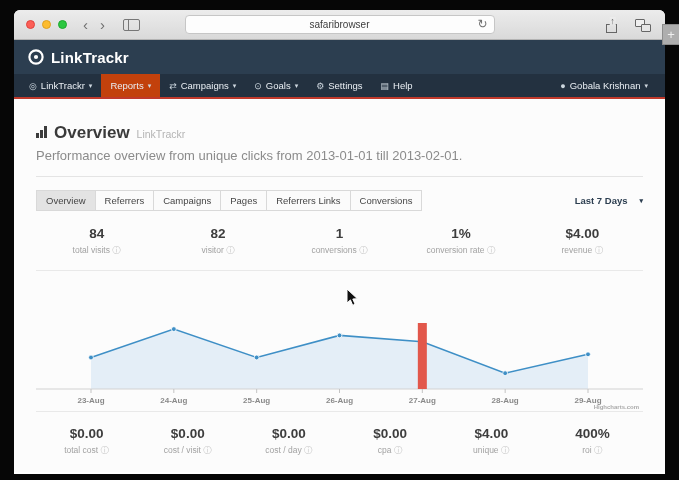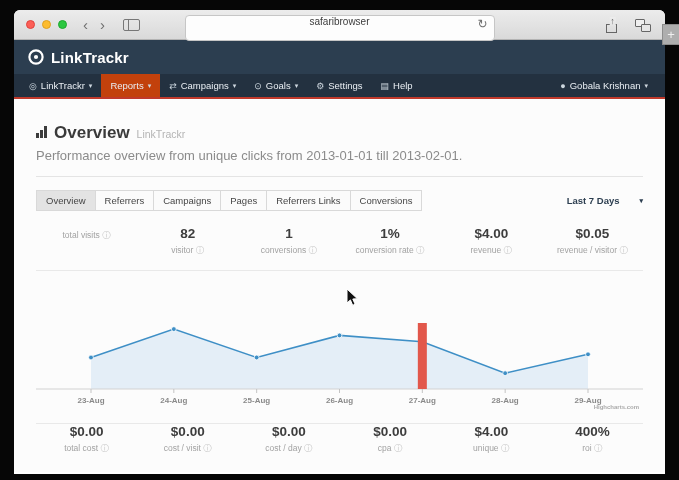--- a/index.html
+++ b/index.html
@@ -18,22 +18,22 @@
   .dot { width:9px; height:9px; border-radius:50%; }
   .dot.red { background:#fc5f57; border:1px solid #e0443e; }
   .dot.yellow { background:#fdbc2f; border:1px solid #dea123; }
   .dot.green { background:#2bc740; border:1px solid #1fa82f; }
   .nav-arrow { color:#6f6f6f; font-size:15px; line-height:1; margin-left:16px; cursor:pointer; }
   .nav-arrow.fwd { margin-left:12px; }
   .sidebar-toggle { width:17px; height:12px; border:1px solid #777; border-radius:2px;
                     margin-left:18px; position:relative; cursor:pointer; }
   .sidebar-toggle i { position:absolute; left:4px; top:0; bottom:0; width:1px; background:#777; }
   .address-bar { position:absolute; left:50%; top:5px; transform:translateX(-50%);
-                 width:310px; height:26px; background:#fdfdfd; border:1px solid #c6c6c6;
-                 border-radius:4px; display:flex; justify-content:center;
+                 width:310px; height:19px; background:#fdfdfd; border:1px solid #c6c6c6;
+                 border-radius:4px; display:flex; align-items:center; justify-content:center;
                  font-size:10px; color:#3c3c3c; }
   .refresh { position:absolute; right:6px; top:1px; font-size:12px; color:#6f6f6f; cursor:pointer; }
   .chrome-right { position:absolute; right:14px; top:0; height:30px; display:flex; align-items:center; gap:16px; }
   .share { position:relative; width:13px; height:17px; cursor:pointer; }
   .share .box { position:absolute; left:0; bottom:1px; width:11px; height:9px; border:1px solid #666; }
   .share .arrow { position:absolute; top:0; left:50%; transform:translateX(-50%);
                   font-size:9px; color:#666; line-height:1; background:linear-gradient(#ececec,#e4e4e4); padding:0 1px; }
   .tabs-btn { position:relative; width:16px; height:13px; cursor:pointer; }
   .tabs-btn .t1 { position:absolute; right:0; bottom:0; width:10px; height:8px; border:1px solid #666; border-radius:1px; background:#e6e6e6; }
   .tabs-btn .t2 { position:absolute; left:0; top:0; width:10px; height:8px; border:1px solid #666; border-radius:1px; background:#efefef; }
@@ -67,33 +67,33 @@
   .page-title-suffix { font-size:10.5px; color:#b4b4b4; }
   .page-subtitle { font-size:13px; color:#8b8b8b; margin-top:5px; }
   .divider { border-top:1px solid #e4e4e4; margin-top:13px; }
 
   .tabs-row { margin-top:13px; display:flex; align-items:center; }
   .tab { font-size:9.5px; color:#464646; padding:4px 9px; background:#fbfbfb;
          border:1px solid #d9d9d9; margin-left:-1px; cursor:pointer; }
   .tab:first-child { margin-left:0; }
   .tab.active { background:#e3e3e3; }
   .range-select { margin-left:auto; font-size:9.5px; color:#2c3e50; font-weight:bold;
-                  display:flex; align-items:center; gap:20px; cursor:pointer; }
+                  display:flex; align-items:center; gap:12px; cursor:pointer; }
   .range-select .caret { color:#2c3e50; }
 
   .stats-row { margin-top:15px; display:flex; }
   .stat { flex:1; text-align:center; }
   .stat-value { font-size:13.5px; font-weight:bold; color:#3d3d3d; }
   .stat-label { font-size:8.5px; color:#a2a2a2; margin-top:4px; }
   .info-ic { color:#c6c6c6; font-size:8.5px; }
 
   .chart-section { margin-top:13px; border-top:1px solid #e9e9e9;font-weight:bold; }
   #chart-svg { display:block; }
 
-  .stats-row.bottom { border-top:1px solid #e9e9e9; padding-top:0; margin-top:12px; }
+  .stats-row.bottom { border-top:1px solid #e9e9e9; padding-top:14px; margin-top:0; }
 
   .mouse-cursor { position:absolute; left:346px; top:288px; z-index:50; pointer-events:none; }
 </style>
 </head>
 <body>
 
 <div class="window">
 
   <div class="chrome">
     <div class="traffic">
@@ -187,41 +187,38 @@
       <span class="tab">Referrers Links</span>
       <span class="tab">Conversions</span>
       <span class="range-select">
         <span>Last 7 Days</span>
         <span class="caret">▾</span>
       </span>
     </div>
 
     <div class="stats-row">
       <div class="stat">
+        <div class="stat-value">84</div>
         <div class="stat-label"><span>total visits</span> <span class="info-ic">ⓘ</span></div>
       </div>
       <div class="stat">
         <div class="stat-value">82</div>
         <div class="stat-label"><span>visitor</span> <span class="info-ic">ⓘ</span></div>
       </div>
       <div class="stat">
         <div class="stat-value">1</div>
         <div class="stat-label"><span>conversions</span> <span class="info-ic">ⓘ</span></div>
       </div>
       <div class="stat">
         <div class="stat-value">1%</div>
         <div class="stat-label"><span>conversion rate</span> <span class="info-ic">ⓘ</span></div>
       </div>
       <div class="stat">
         <div class="stat-value">$4.00</div>
         <div class="stat-label"><span>revenue</span> <span class="info-ic">ⓘ</span></div>
-      </div>
-      <div class="stat">
-        <div class="stat-value">$0.05</div>
-        <div class="stat-label"><span>revenue / visitor</span> <span class="info-ic">ⓘ</span></div>
       </div>
     </div>
 
     <div class="chart-section">
       <svg id="chart-svg" width="607" height="140">
           <path d="M 55 118 L 55 86.5 L 137.83333333333331 58.1 L 220.66666666666666 86.5 L 303.5 64.4 L 386.3333333333333 70.7 L 469.1666666666667 102.2 L 552 83.3 L 552 118 Z" fill="#dceaf6" fill-opacity="0.75" stroke="none"></path>
           <line x1="0" y1="118" x2="607" y2="118" stroke="#d2d2d2" stroke-width="1"></line>
           <line x1="55" y1="118" x2="55" y2="122" stroke="#c4c4c4" stroke-width="1"></line>
           <text x="55" y="132" text-anchor="middle" font-size="8" font-family="Liberation Sans, sans-serif" fill="#8a8a8a">23-Aug</text>
           <line x1="137.83333333333331" y1="118" x2="137.83333333333331" y2="122" stroke="#c4c4c4" stroke-width="1"></line>

